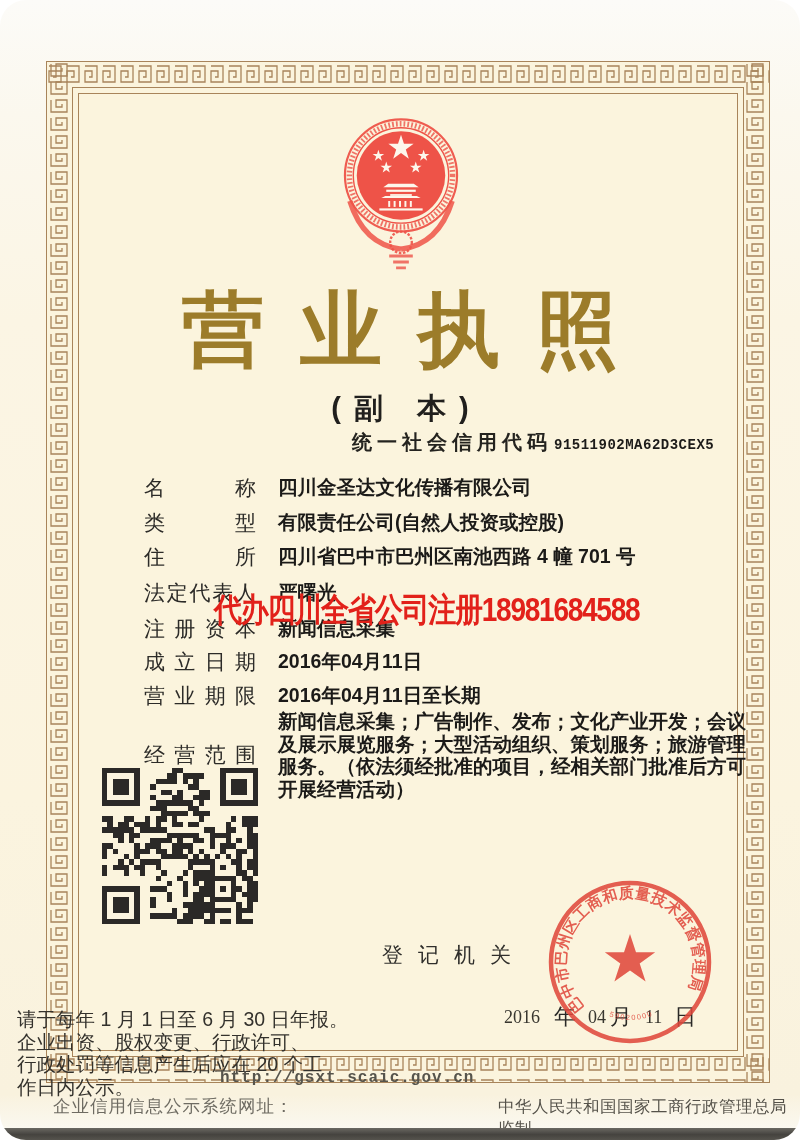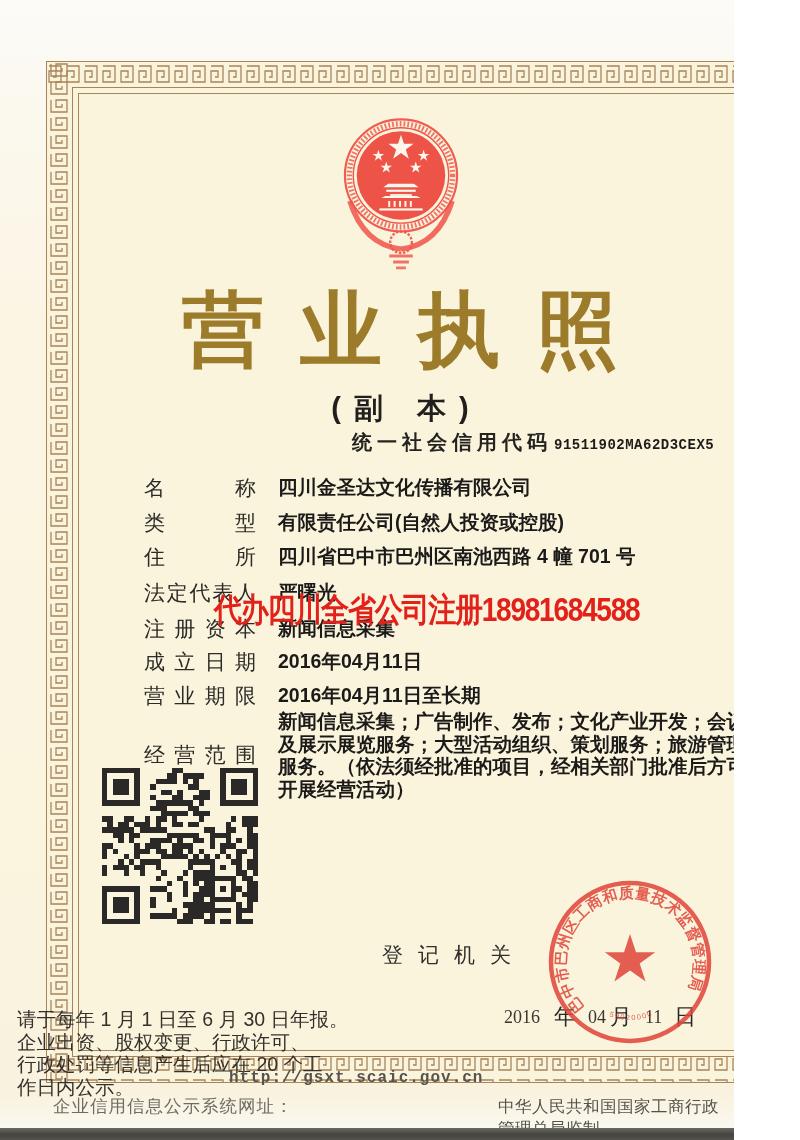--- a/index.html
+++ b/index.html
@@ -1,18 +1,18 @@
 <!DOCTYPE html>
 <html><head>
 <meta charset="utf-8">
 <style>
   html,body{margin:0;padding:0;}
   body{font-family:"Liberation Sans",sans-serif;}
-  .page{position:relative;width:734px;height:1140px;overflow:hidden;
-        background:linear-gradient(180deg,#fcfbf8 0%,#fbf8ee 10%,#fbf5e4 28%,#fbf4df 70%,#f9f2de 96%,#fbfaf6 100%);}
+  .page{position:relative;width:800px;height:1140px;overflow:hidden;
+        background:linear-gradient(180deg,#fcfbf8 0%,#fbf8ee 10%,#fbf5e4 28%,#fbf4df 70%,#f9f2de 96%,#fbfaf6 100%);border-radius:26px;}
   .abs{position:absolute;}
   
   .title{left:0;top:290px;width:800px;text-align:center;
          font-family:"Liberation Serif",serif;font-weight:900;
          font-size:82px;letter-spacing:36px;text-indent:36px;color:#9c7c2a;line-height:1;}
   .subtitle{left:0;top:389px;width:800px;text-align:center;font-size:29px;font-weight:600;
             letter-spacing:13px;text-indent:13px;color:#201f1d;}
   .creditrow{left:352px;top:429px;display:flex;align-items:baseline;}
   .creditlabel{font-size:20px;font-weight:700;letter-spacing:5px;color:#24231f;}
   .creditcode{font-family:"Liberation Mono",monospace;font-size:14px;font-weight:700;
@@ -24,21 +24,21 @@
   .fvalue.scope{width:478px;line-height:22.5px;}
   .watermark{left:214px;top:588px;font-size:33px;font-weight:600;letter-spacing:-1.5px;
              color:#e2211a;transform:scaleX(.85);transform-origin:left top;white-space:nowrap;}
   .regauth{left:382px;top:941px;font-size:21px;font-weight:500;letter-spacing:15px;color:#2f2e2b;white-space:nowrap;}
   .daterow{left:504px;top:1006px;display:flex;align-items:flex-end;height:26px;justify-content:flex-end;}
   .dnum{font-family:"Liberation Serif",serif;font-size:18px;font-weight:500;color:#38362f;transform:translateY(-4px);}
   .dunit{font-size:22px;font-weight:500;color:#2a2927;}
   .reminder{left:17px;top:1008px;width:384px;font-size:19.5px;line-height:22.5px;font-weight:500;
             color:#33312c;white-space:pre-line;}
   .sitelabel{left:53px;top:1094px;font-size:17.5px;color:#6e6b62;letter-spacing:1px;}
-  .siteurl{left:229px;top:1069px;font-family:"Liberation Mono",monospace;font-size:16px;
+  .siteurl{left:220px;top:1069px;font-family:"Liberation Mono",monospace;font-size:16px;
            font-weight:700;color:#56544c;letter-spacing:1px;}
   .issuer{left:498px;top:1096px;font-size:16.5px;color:#55524a;letter-spacing:0.5px;}
   .bottombar{left:0;top:1128px;width:800px;height:12px;
              background:linear-gradient(180deg,#6a6862 0%,#45433f 55%,#55534d 100%);}
 </style>
 </head>
 <body>
 
 <div class="page">
 

